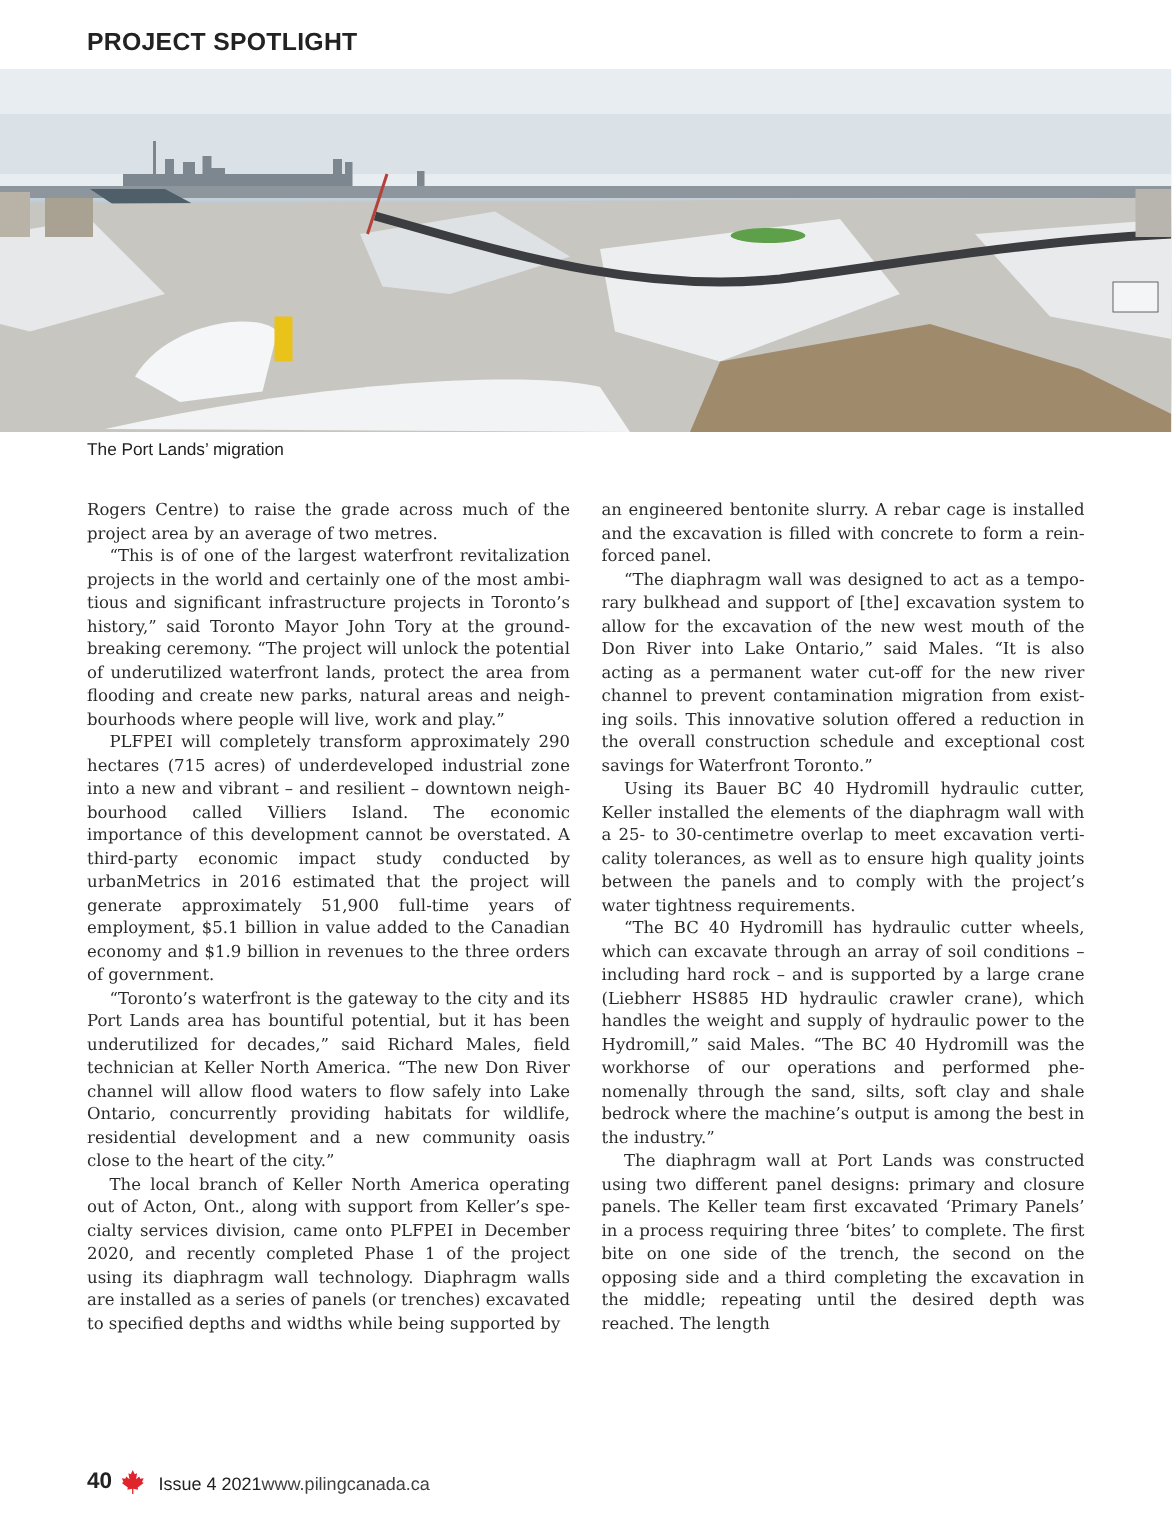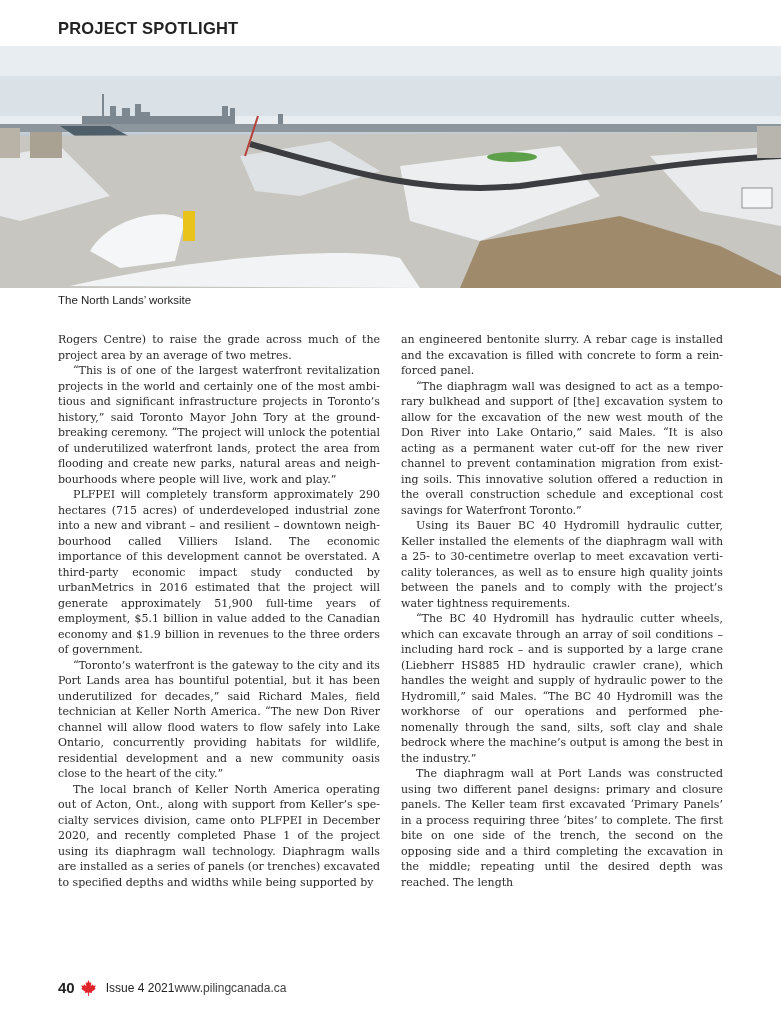--- a/index.html
+++ b/index.html
@@ -22,21 +22,21 @@
     .col {
       position: absolute; top: 332px; width: 322px;
       font-family: "DejaVu Serif", "Liberation Serif", serif; font-size: 11px; line-height: 15.5px;
       color: #2a2a2a; text-align: justify; hyphens: manual;
     }
     .col-left { left: 58px; }
     .col-right { left: 401px; }
     .col p { margin: 0; text-indent: 15px; }
     .col p.first { text-indent: 0; }
     .footer {
-      position: absolute; left: 58px; top: 979px; display: flex; align-items: center;
+      position: absolute; left: 58px; top: 979px; display: flex; align-items: flex-end;
       font-family: "Liberation Sans", sans-serif;
     }
     .page-num { font-size: 15px; font-weight: bold; color: #222; }
     .leaf { width: 15px; height: 16px; margin: 0 10px 0 6px; }
     .issue { font-size: 12px; color: #222; }
     .site { font-size: 12px; color: #404040; }
   </style>
 </head>
 <body>
 
@@ -85,21 +85,21 @@
     <path d="M70 240 C200 210 350 200 400 212 L420 242 Z" fill="#f2f3f4"></path>
 
     <rect x="183" y="165" width="12" height="30" fill="#e9c21a"></rect>
 
     <rect x="742" y="142" width="30" height="20" fill="#f4f5f6" stroke="#555" stroke-width="0.6"></rect>
 
     <path d="M245 110 L258 70" stroke="#b4423a" stroke-width="2"></path>
   </svg>
 </div>
 
-<div class="caption">The North Lands’ worksite</div>
+<div class="caption">The Port Lands’ migration</div>
 
 <div class="col col-left">
   <p class="first">Rogers Centre) to raise the grade across much of the project area by an average of two metres.</p>
   <p>“This is of one of the largest waterfront revitalization projects in the world and certainly one of the most ambi­tious and significant infrastructure projects in Toronto’s history,” said Toronto Mayor John Tory at the ground­breaking ceremony. “The project will unlock the potential of underutilized waterfront lands, protect the area from flooding and create new parks, natural areas and neigh­bourhoods where people will live, work and play.”</p>
   <p>PLFPEI will completely transform approximately 290 hectares (715 acres) of underdeveloped industrial zone into a new and vibrant – and resilient – downtown neigh­bourhood called Villiers Island. The economic importance of this development cannot be overstated. A third-party economic impact study conducted by urbanMetrics in 2016 estimated that the project will generate approxi­mately 51,900 full-time years of employment, $5.1 billion in value added to the Canadian economy and $1.9 billion in revenues to the three orders of government.</p>
   <p>“Toronto’s waterfront is the gateway to the city and its Port Lands area has bountiful potential, but it has been underutilized for decades,” said Richard Males, field technician at Keller North America. “The new Don River channel will allow flood waters to flow safely into Lake Ontario, concurrently providing habitats for wildlife, residential development and a new community oasis close to the heart of the city.”</p>
   <p>The local branch of Keller North America operating out of Acton, Ont., along with support from Keller’s spe­cialty services division, came onto PLFPEI in December 2020, and recently completed Phase 1 of the project using its diaphragm wall technology. Diaphragm walls are installed as a series of panels (or trenches) excavated to specified depths and widths while being supported by</p>
 </div>
 
 <div class="col col-right">

